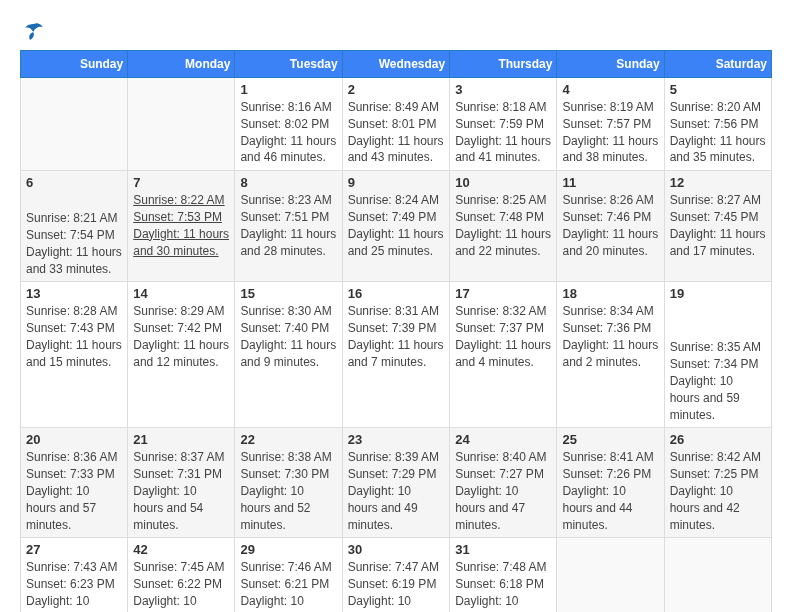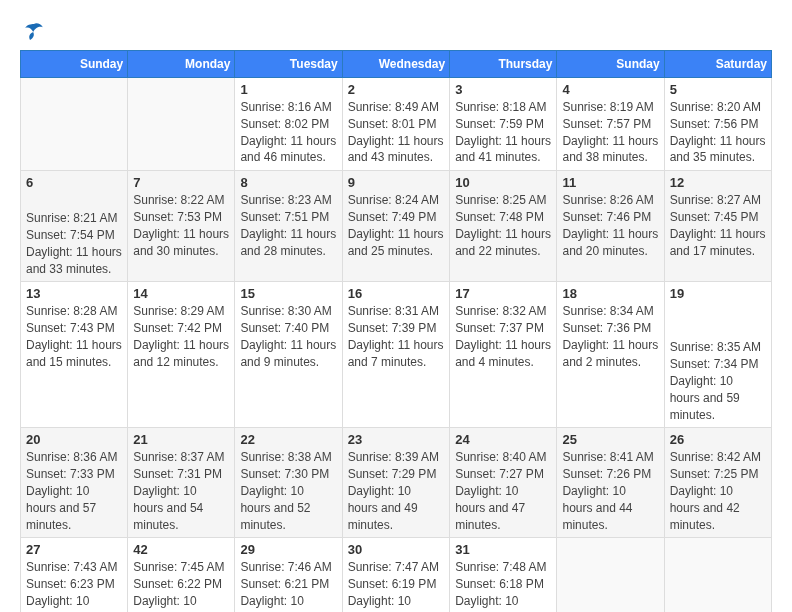--- a/index.html
+++ b/index.html
@@ -155,21 +155,21 @@
       </tr>
       <tr>
         <td>
           <span class="day-number">6</span>
           <div class="day-info" style="white-space: pre-line; margin-top: 20px;">Sunrise: 8:21 AM
 Sunset: 7:54 PM
 Daylight: 11 hours and 33 minutes.</div>
         </td>
         <td>
           <span class="day-number">7</span>
-          <div class="day-info" style="white-space: pre-line;">Sunrise: 8:22 AM
+          <div class="day-info" style="white-space: pre-line; text-decoration: underline;">Sunrise: 8:22 AM
 Sunset: 7:53 PM
 Daylight: 11 hours and 30 minutes.</div>
         </td>
         <td>
           <span class="day-number">8</span>
           <div class="day-info" style="white-space: pre-line;">Sunrise: 8:23 AM
 Sunset: 7:51 PM
 Daylight: 11 hours and 28 minutes.</div>
         </td>
         <td>

